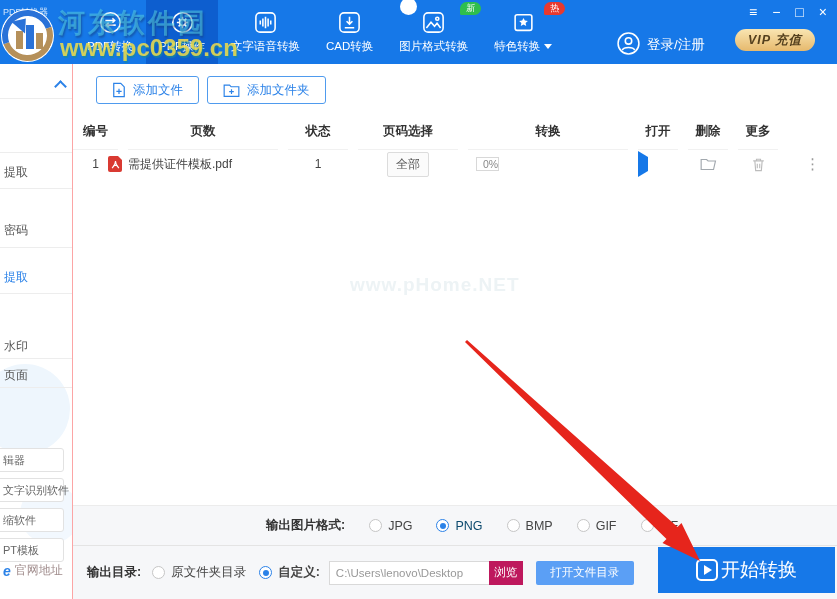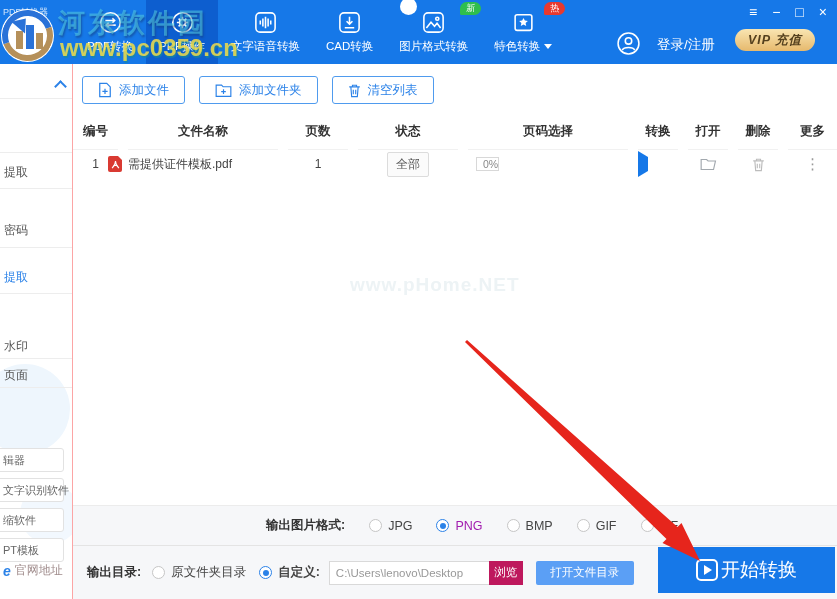--- a/index.html
+++ b/index.html
@@ -19,62 +19,62 @@
   .wm2 { position:absolute; left:60px; top:34px; font-size:24px; font-weight:bold; font-family:Liberation Sans, sans-serif; color:rgba(250,225,70,.82); text-shadow:1px 2px 1px rgba(25,140,150,.65); z-index:6; pointer-events:none; }
   .nav { position:absolute; left:74px; top:0; height:64px; display:flex; z-index:4; }
   .nav-item { padding:0 13px; height:64px; display:flex; flex-direction:column; align-items:center; justify-content:center; gap:5px; color:#fff; font-size:11.5px; white-space:nowrap; position:relative; cursor:pointer; }
   .nav-item.active { background:#0d5ecf; }
   .nicon { width:23px; height:23px; display:flex; align-items:center; justify-content:center; }
   .badge { position:absolute; top:2px; right:0; padding:1px 6px; font-size:9px; color:#fff; border-radius:8px 8px 8px 2px; line-height:11px; }
   .badge.new { background:#2fbe4e; }
   .badge.hot { background:#e8392f; }
   .caret { display:inline-block; width:0; height:0; border-left:4px solid transparent; border-right:4px solid transparent; border-top:5px solid #fff; margin-left:4px; vertical-align:middle; }
   .navlab { display:flex; align-items:center; }
-  .login { position:absolute; left:616px; top:31px; display:flex; align-items:center; gap:16px; color:#fff; font-size:13.5px; z-index:4; cursor:pointer; }
+  .login { position:absolute; left:616px; top:31px; display:flex; align-items:center; gap:6px; color:#fff; font-size:13.5px; z-index:4; cursor:pointer; }
   .vip { position:absolute; left:735px; top:29px; width:80px; height:22px; border-radius:11px; background:linear-gradient(#f9e5b2,#e6b96d); color:#54401e; font-weight:bold; font-style:italic; font-size:12.5px; display:flex; align-items:center; justify-content:center; z-index:4; cursor:pointer; letter-spacing:1px; }
   .winctl { position:absolute; right:10px; top:4px; display:flex; gap:15px; color:#fff; font-size:14px; z-index:5; }
   .winctl span { cursor:pointer; line-height:16px; }
   .dot { position:absolute; left:400px; top:-2px; width:17px; height:17px; background:#fff; border-radius:50%; z-index:7; }
 
   
   .sidebar { position:absolute; left:0; top:64px; width:73px; height:535px; background:#fff; border-right:1px solid #fca5a5; z-index:1; overflow:hidden; }
   .sb-deco1 { position:absolute; left:-20px; top:300px; width:90px; height:90px; border-radius:50%; background:#eef6fd; }
   .sb-deco2 { position:absolute; left:20px; top:420px; width:60px; height:60px; border-radius:50%; background:#f2f8fe; }
   .chev { position:absolute; left:56px; top:18px; width:9px; height:9px; border-top:2px solid #2b82e8; border-right:2px solid #2b82e8; transform:rotate(-45deg); cursor:pointer; }
   .sb-line { position:absolute; left:0; width:73px; border-top:1px solid #ededed; }
   .sb-item { position:absolute; left:4px; font-size:12px; color:#555; cursor:pointer; white-space:nowrap; }
   .sb-item.on { color:#2b82e8; }
   .sb-promo { position:absolute; left:-9px; width:73px; height:24px; border:1px solid #e2e2e2; border-radius:3px; background:#fff; font-size:11px; color:#666; display:flex; align-items:center; padding-left:11px; white-space:nowrap; cursor:pointer; }
   .sb-link { position:absolute; left:3px; top:498px; display:flex; align-items:center; gap:4px; font-size:12px; color:#a08c8c; cursor:pointer; white-space:nowrap; }
   .eicon { color:#2b82e8; font-weight:bold; font-style:italic; font-size:14px; }
 
   
   .main { position:absolute; left:73px; top:64px; width:764px; height:535px; background:#fff; }
-  .tbar { position:absolute; left:9px; top:12px; display:flex; gap:14px; }
+  .tbar { position:absolute; left:23px; top:12px; display:flex; gap:8px; }
   .tbtn { height:28px; border:1px solid #4f9bee; border-radius:3px; background:#fff; color:#2b82e8; font-size:12.5px; display:flex; align-items:center; gap:7px; padding:0 15px; cursor:pointer; white-space:nowrap; }
   .grid { display:grid; grid-template-columns:45px 150px 60px 100px 160px 40px 40px 40px 1fr; column-gap:10px; align-items:center; width:764px; }
   .thead { position:absolute; left:0; top:54px; font-size:12.5px; color:#333; font-weight:bold; }
   .thead span { text-align:center; padding:5px 0 9px; border-bottom:1px solid #f1f1f1; }
   .trow { position:absolute; left:0; top:84px; font-size:12px; color:#444; height:32px; }
   .c-center { text-align:center; }
   .fname { display:flex; align-items:center; gap:6px; margin-left:-20px; white-space:nowrap; }
   .pdficon { position:relative; width:14px; height:16px; background:#d93a32; border-radius:2px; display:flex; align-items:center; justify-content:center; flex:none; }
   .pdficon::after { content:""; position:absolute; right:0; top:0; border-left:4px solid transparent; border-top:4px solid #fff; }
   .chip { display:inline-block; border:1px solid #dcdcdc; border-radius:2px; background:#fbfbfb; color:#555; font-size:12px; padding:3px 8px; cursor:pointer; }
   .prog { width:170px; height:21px; margin-left:8px; border:1px solid #d8d8d8; background:#fff; font-size:10.5px; color:#888; line-height:19px; padding-left:6px; }
   .play { width:0; height:0; border-top:6px solid transparent; border-bottom:6px solid transparent; border-left:10px solid #1678e8; margin:0 auto; cursor:pointer; }
   .ricon { display:flex; justify-content:center; cursor:pointer; }
   .dots { text-align:center; color:#999; font-size:15px; cursor:pointer; }
   .wm3 { position:absolute; left:277px; top:210px; font-size:19px; font-weight:bold; letter-spacing:1px; color:#edf3f5; pointer-events:none; }
 
   
   .fbar { position:absolute; left:0; top:441px; width:764px; height:40px; background:#f6f7f9; border-top:1px solid #ececec; display:flex; align-items:center; gap:24px; }
   .fbar .flab { margin-left:193px; font-size:12.5px; font-weight:bold; color:#333; }
   .radio { display:flex; align-items:center; gap:6px; font-size:12.5px; color:#444; cursor:pointer; }
-  .radio.sel { color:#a21caf; }
+  .radio.sel { color:#0c4a6e; }
   .rdot { width:13px; height:13px; border:1px solid #c6c6c6; border-radius:50%; background:#fff; position:relative; flex:none; }
   .rdot.on { border-color:#2b82e8; }
   .rdot.on::after { content:""; position:absolute; inset:2.5px; background:#2b82e8; border-radius:50%; }
   .dbar { position:absolute; left:0; top:481px; width:764px; height:54px; background:#f6f7f9; border-top:1px solid #e4e4e4; display:flex; align-items:center; font-size:12.5px; color:#333; }
   .dbar .dlab { margin-left:14px; font-weight:bold; }
   .dbar .r1 { margin-left:11px; }
   .dbar .r2 { margin-left:13px; font-weight:bold; }
   .pathwrap { display:flex; margin-left:9px; }
   .path { width:160px; height:24px; border:1px solid #d9d9d9; border-right:none; padding:0 6px; font-size:11.5px; color:#999; background:#fff; outline:none; }
   .browse { width:34px; height:24px; background:#be185d; color:#fff; font-size:11.5px; border:none; cursor:pointer; }
@@ -219,31 +219,24 @@
           </svg>
         <span>添加文件</span>
       </button>
       <button class="tbtn">
         <svg width="17" height="15" viewBox="0 0 22 18" fill="none" stroke="#2b82e8" stroke-width="1.5">
             <path d="M1.5 2h7l2 2.2h10v12.3h-19z"></path>
             <path d="M11 7.5v6M8 10.5h6"></path>
           </svg>
         <span>添加文件夹</span>
       </button>
-      <button class="tbtn">
-        <svg width="13" height="15" viewBox="0 0 16 18" fill="none" stroke="#2b82e8" stroke-width="1.4">
-            <path d="M1.5 4.5h13M5.5 4.5v-2h5v2M3.5 4.5l1 12h7l1-12M6.5 8v5.5M9.5 8v5.5"></path>
-          </svg>
-        <span>清空列表</span>
-      </button>
     </div>
 
     <div class="grid thead">
       <span>编号</span>
-      <span>文件名称</span>
       <span>页数</span>
       <span>状态</span>
       <span>页码选择</span>
       <span>转换</span>
       <span>打开</span>
       <span>删除</span>
       <span>更多</span>
     </div>
 
     <div class="grid trow">

